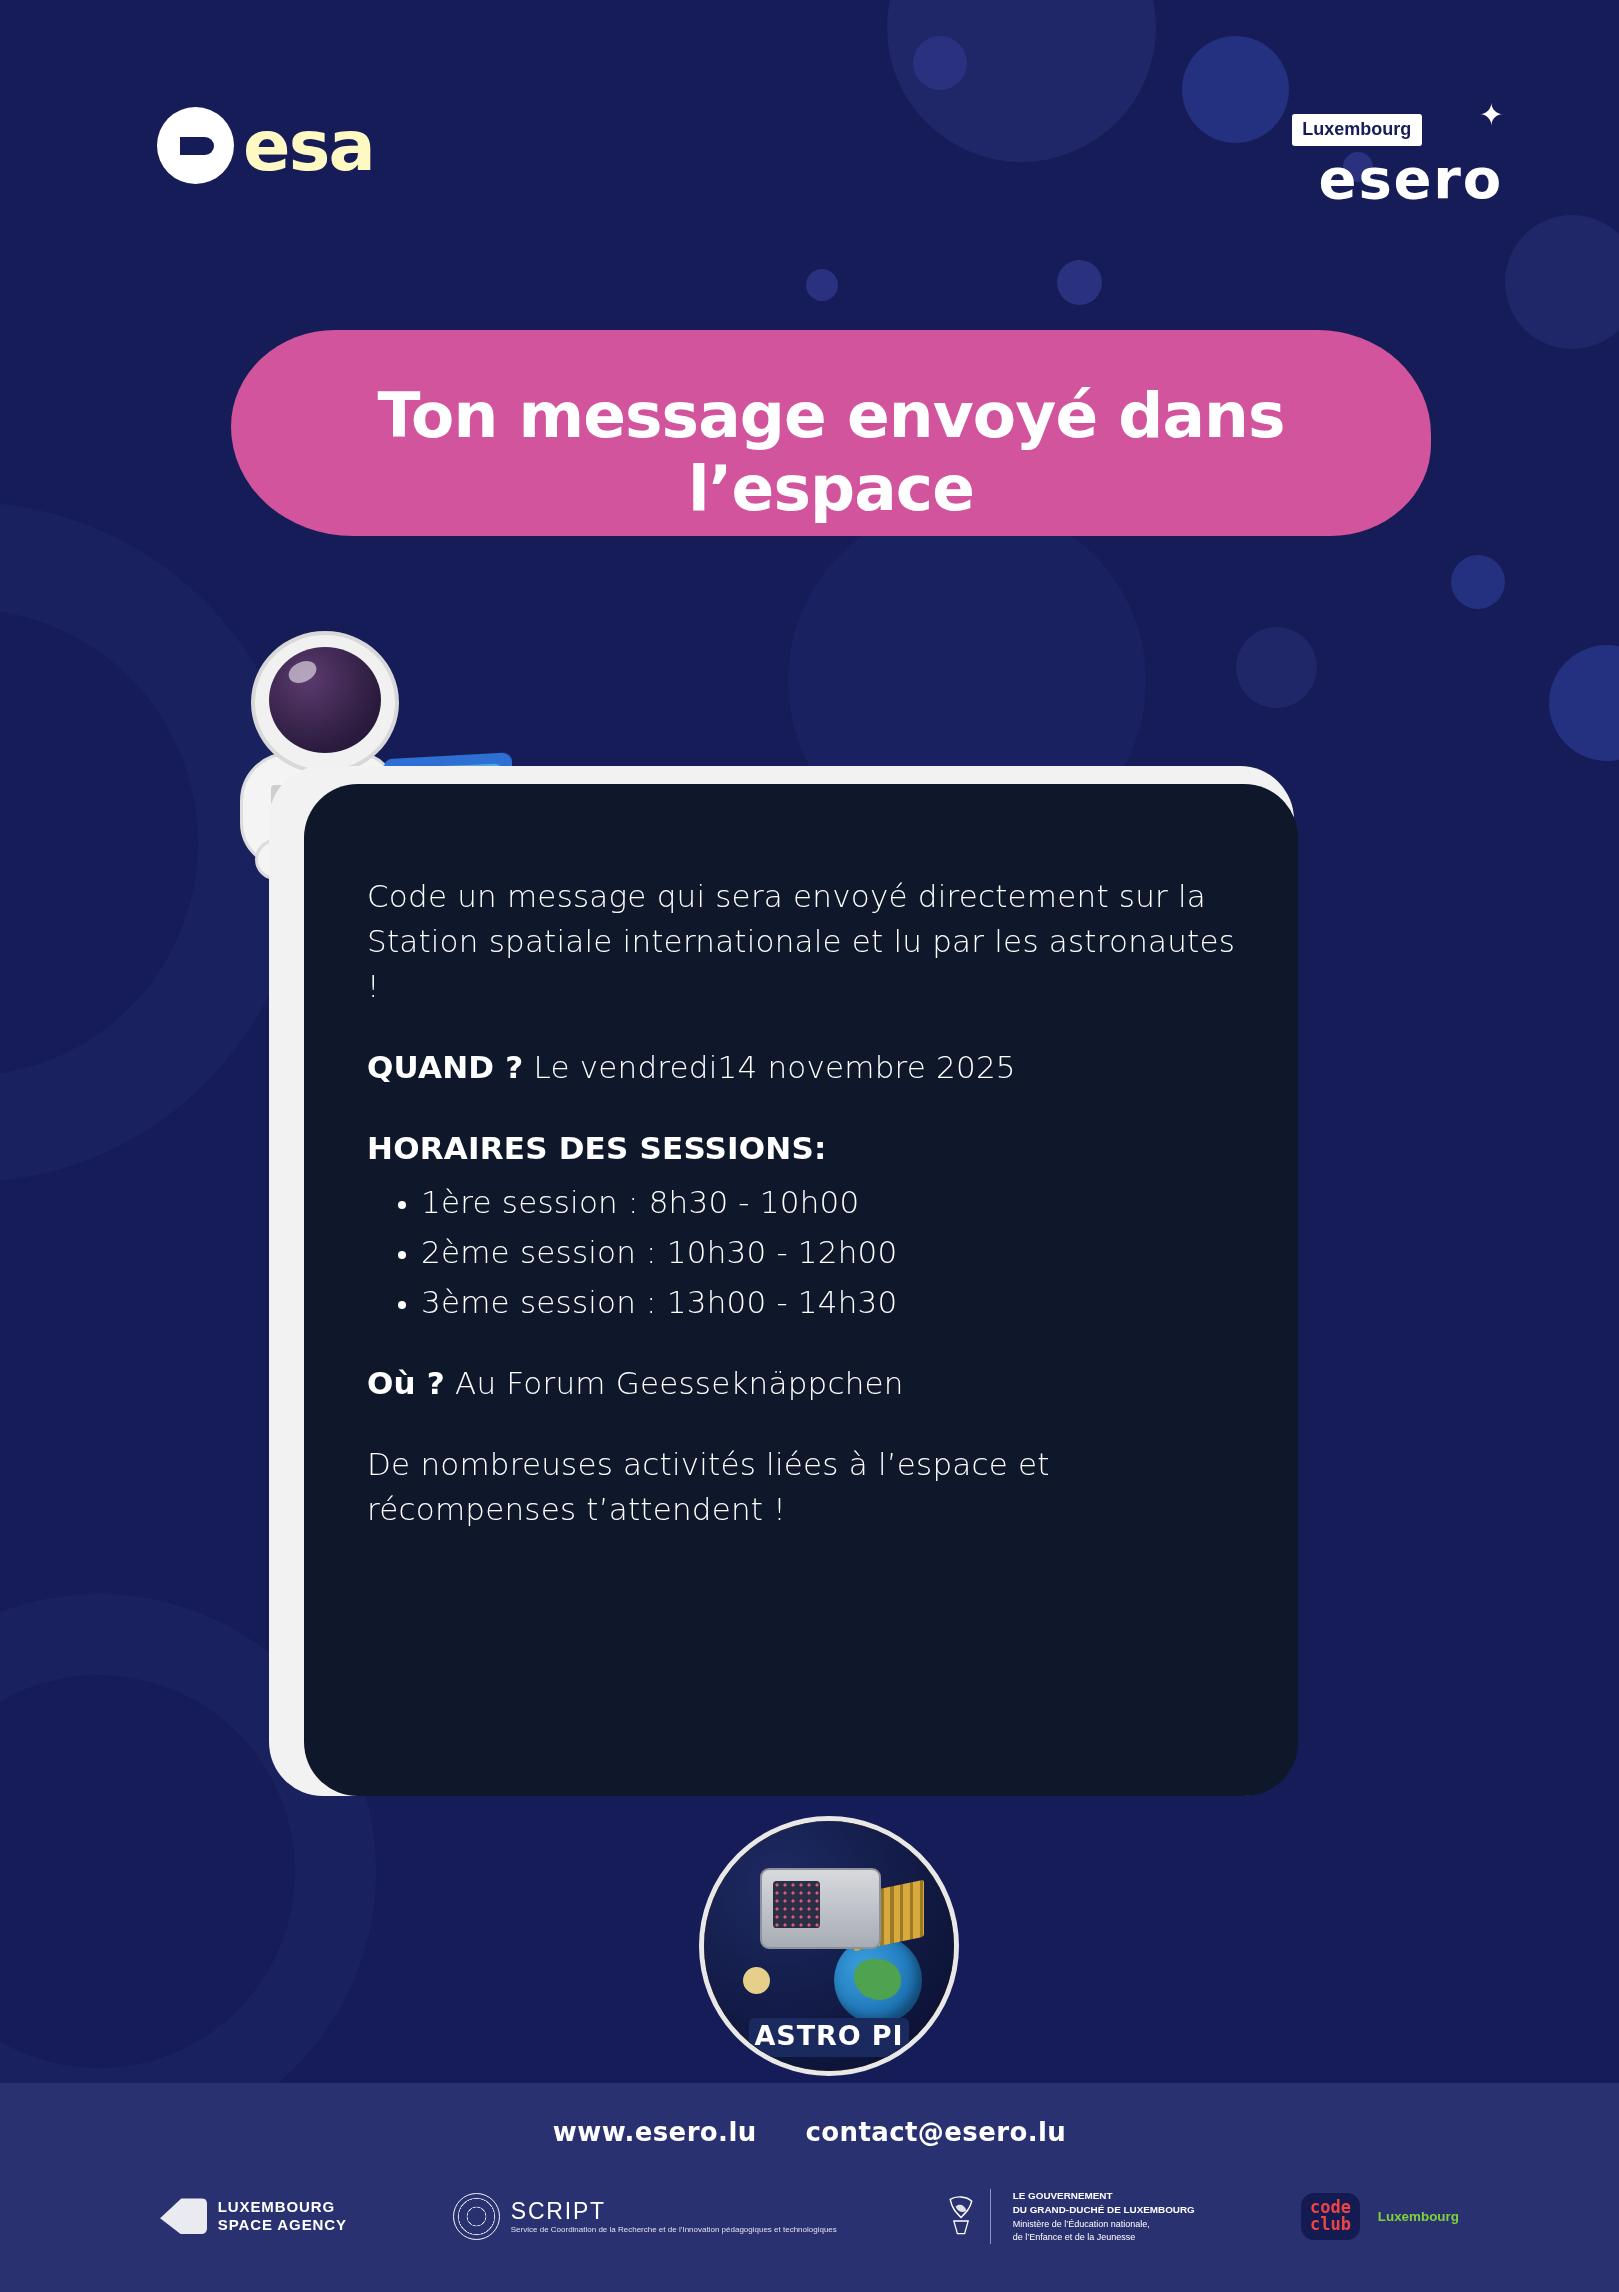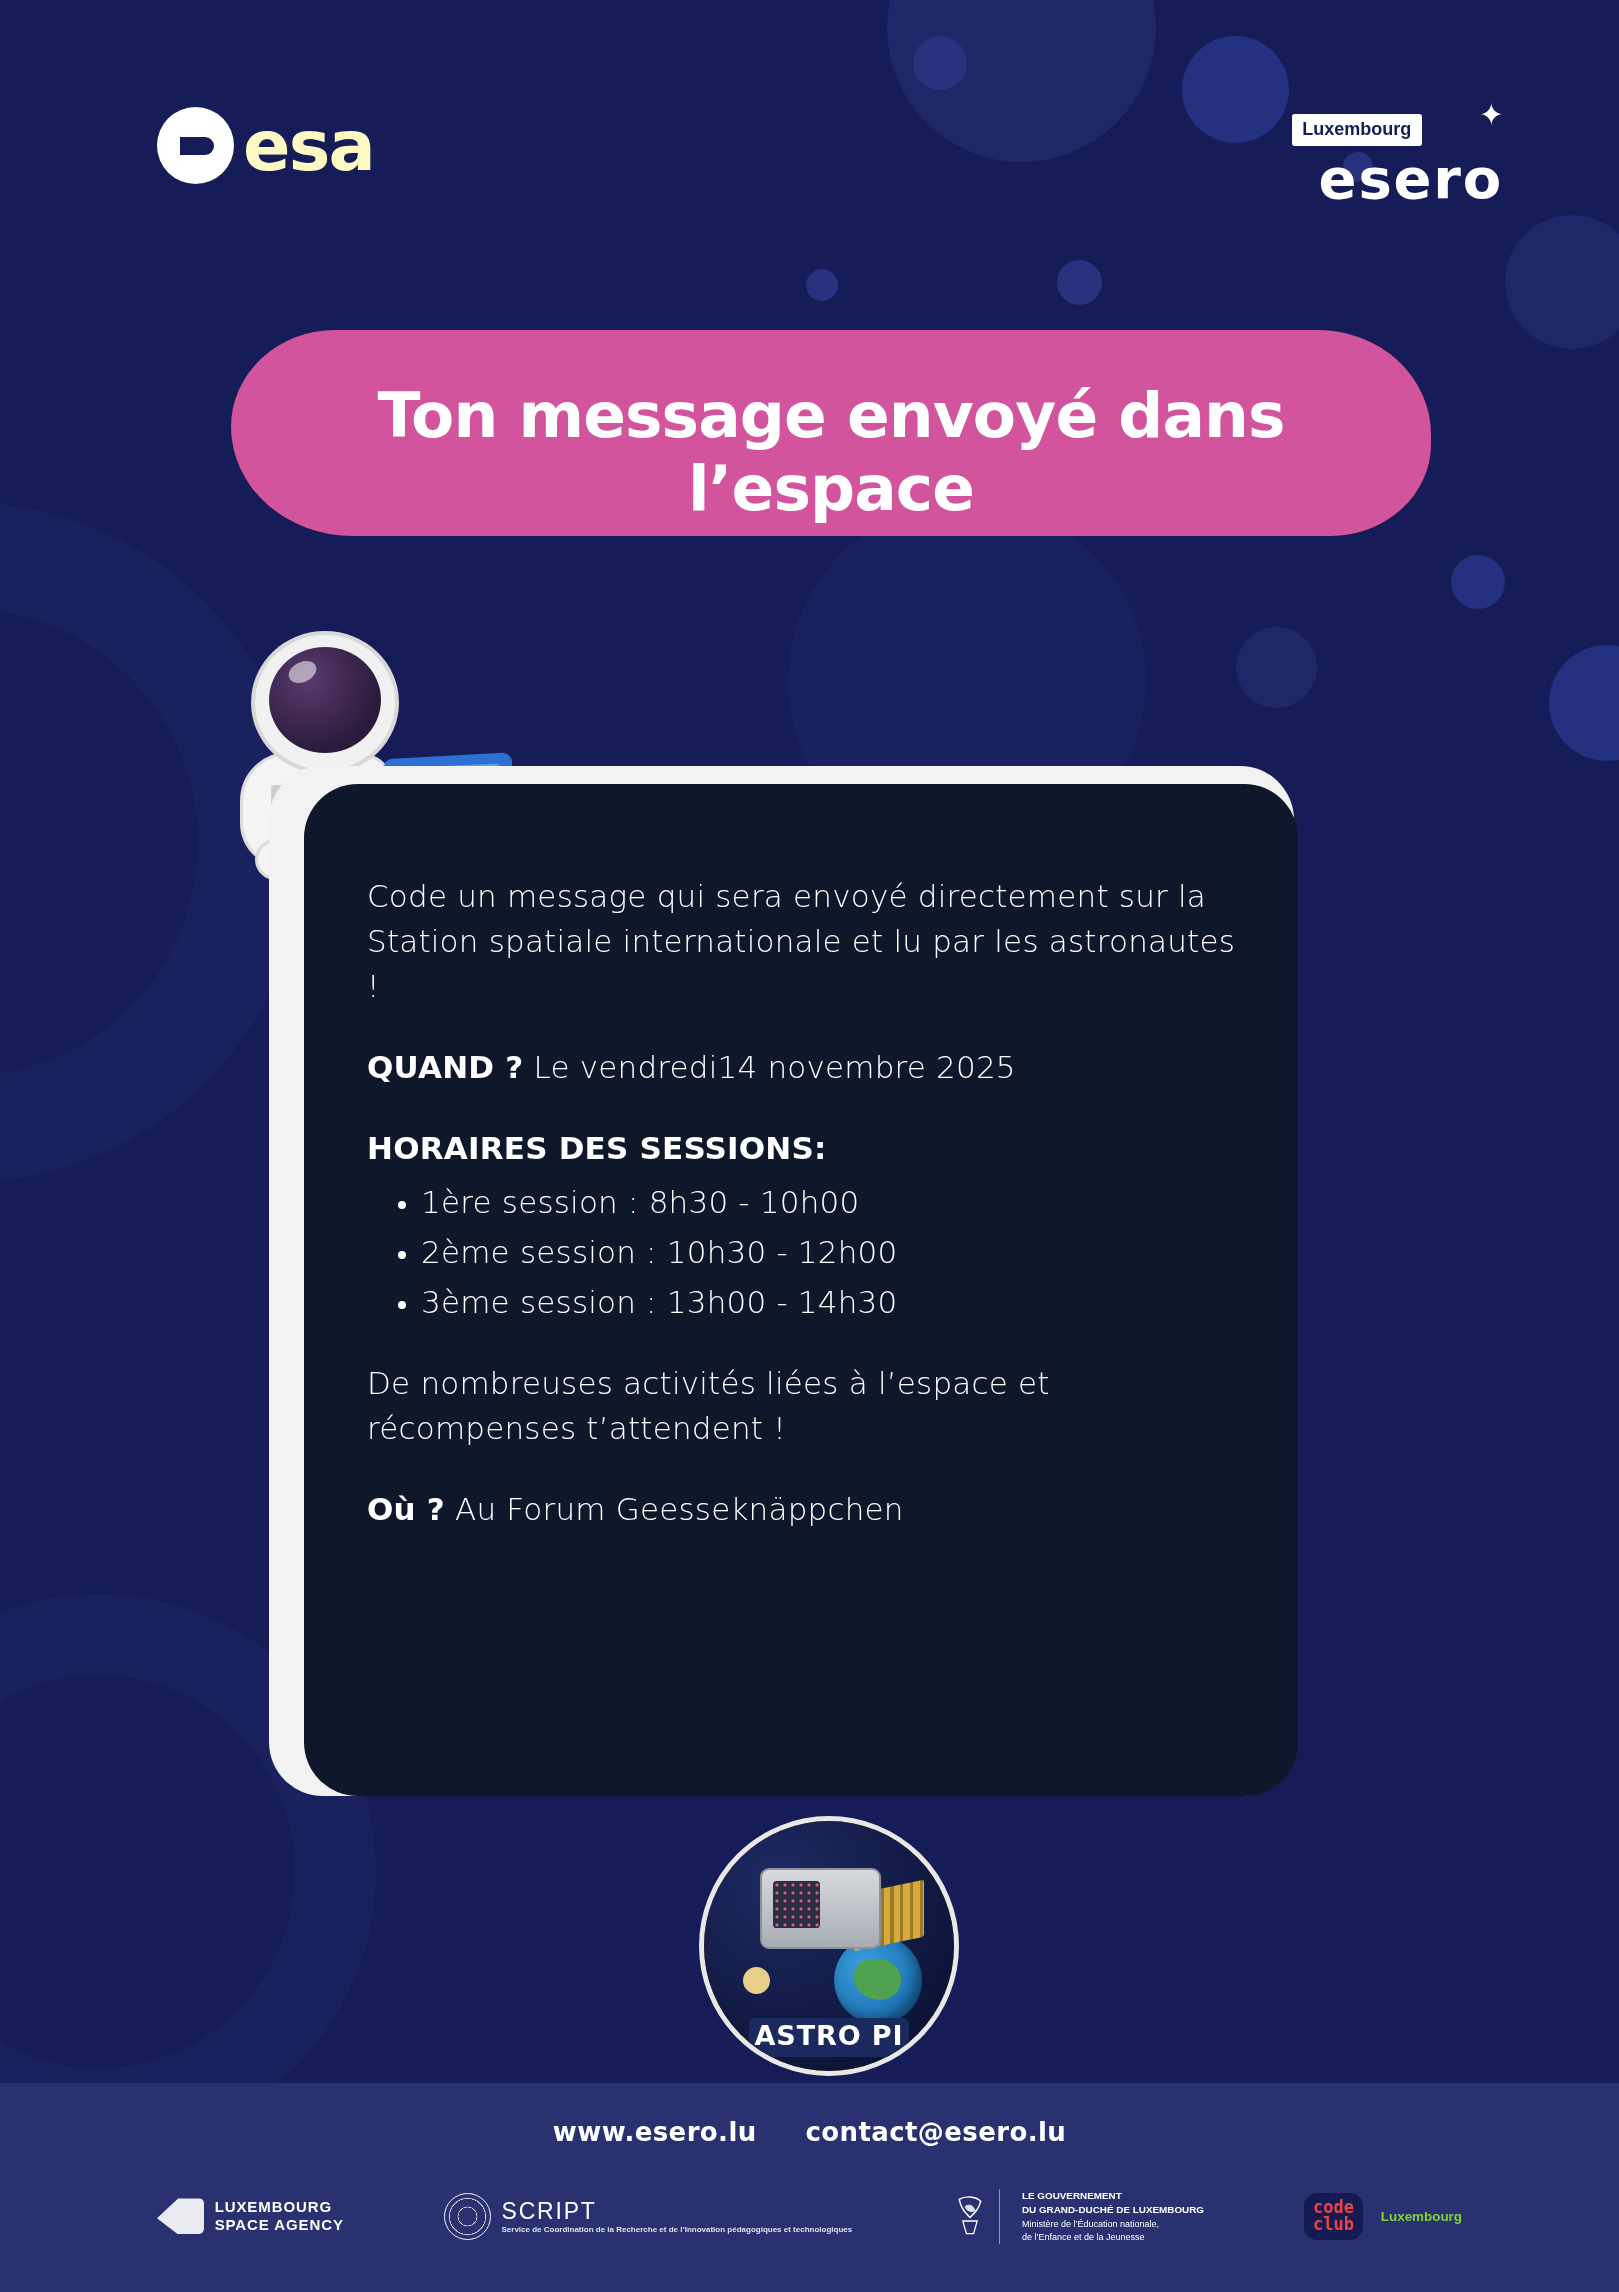--- a/index.html
+++ b/index.html
@@ -243,21 +243,21 @@
   }
   .lsa-text { font-size: 15px; font-weight: 700; line-height: 1.25; letter-spacing: 0.9px; }
   .script-mark {
     width: 47px; height: 47px; border-radius: 50%;
     background: radial-gradient(circle, transparent 28%, #fff 29%, transparent 32%),
                 radial-gradient(circle, transparent 55%, #fff 56%, transparent 60%);
     border: 1.8px solid #fff;
     opacity: .95;
   }
   .script-text-main { font-size: 23px; letter-spacing: 1.8px; }
-  .script-text-sub { font-size: 8px; opacity: .85; line-height: 1.3; font-weight: bold; }
+  .script-text-sub { font-size: 8px; opacity: .85; line-height: 1.3; }
   .gov-mark { width: 36px; height: 45px; }
   .gov-text { font-size: 9px; line-height: 1.45; border-left: 0.9px solid #8d93c2; padding-left: 22px; }
   .gov-text .t1 { font-size: 9.9px; font-weight: 700; }
   .cc-badge {
     background: #141a52; color: #ef4444;
     font-size: 17px; font-weight: 700; line-height: 1.05;
     padding: 5.4px 9px; border-radius: 13px;
     font-family: "DejaVu Sans Mono", monospace;
   }
   .cc-lux { color: #7fd13b; font-size: 13.4px; font-weight: 700; margin-left: 7.2px; }
@@ -320,25 +320,25 @@
 
     <div class="block">
       <p><b>HORAIRES DES SESSIONS:</b></p>
       <ul>
         <li>1ère session : 8h30 - 10h00</li>
         <li>2ème session : 10h30 - 12h00</li>
         <li>3ème session : 13h00 - 14h30</li>
       </ul>
     </div>
 
-    <p class="block">De nombreuses activités liées à l’espace et récompenses t’attendent !</p>
-
     <p class="block">
       <b>Où ?</b><span> Au Forum Geesseknäppchen</span>
     </p>
+
+    <p class="block">De nombreuses activités liées à l’espace et récompenses t’attendent !</p>
   </div>
 
   <div class="astropi">
     <div class="sky"></div>
     <div class="moon"></div>
     <div class="earth"></div>
     <div class="panel"></div>
     <div class="unit">
       <div class="led"></div>
     </div>

